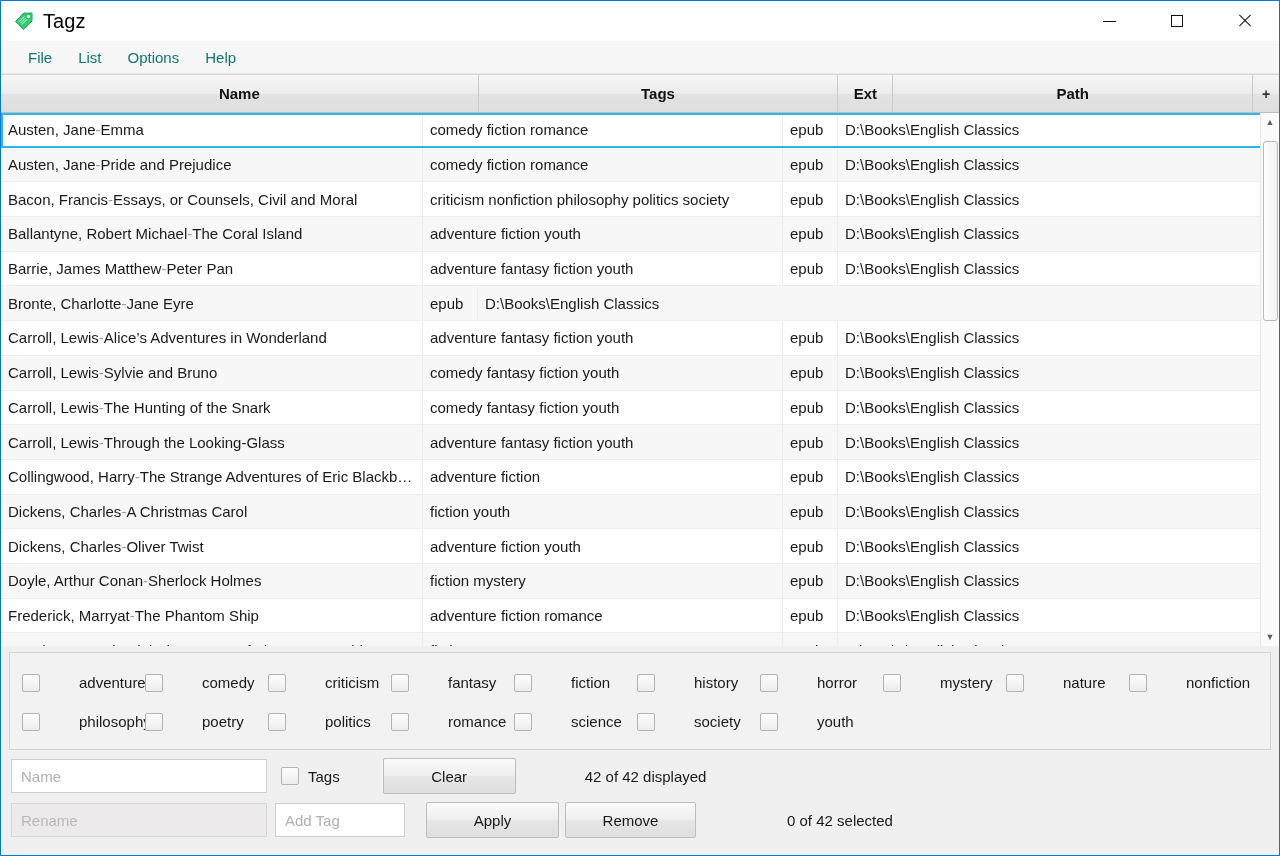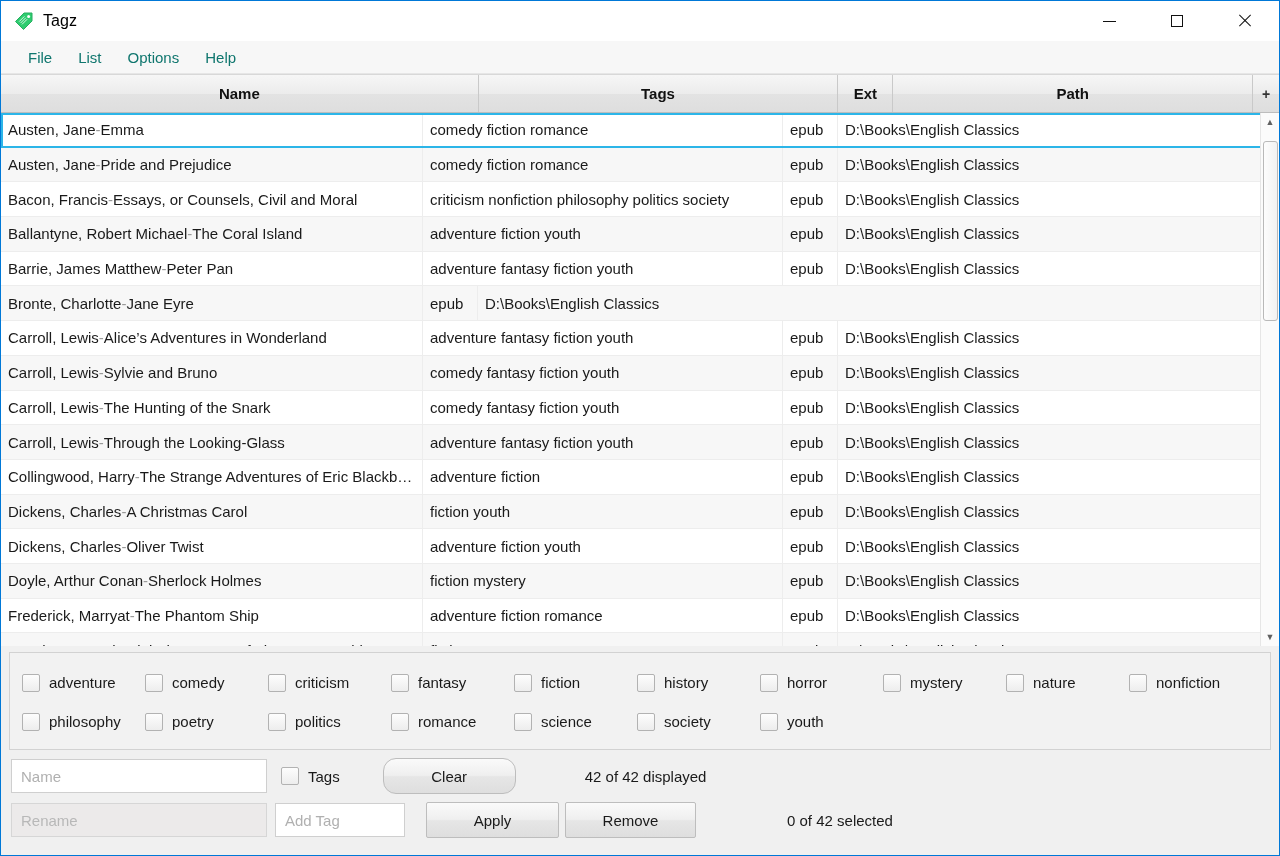--- a/index.html
+++ b/index.html
@@ -19,21 +19,21 @@
 
   
   .titlebar {
     height: 40px; min-height: 40px;
     background: #ffffff;
     display: flex; align-items: center;
     position: relative;
   }
   .title-icon { margin-left: 12px; width: 22px; height: 22px; position: relative; }
   .title-text {
-    margin-left: 8px; font-size: 16px; color: #000; letter-spacing: .1px;
+    margin-left: 8px; font-size: 20px; color: #000; letter-spacing: .1px;
   }
   .winbtns { position: absolute; right: 0; top: 0; height: 40px; display: flex; }
   .winbtn {
     width: 68px; height: 40px;
     display: flex; align-items: center; justify-content: center;
     color: #111; font-size: 14px;
   }
   .glyph-min { display:block; width: 13px; height: 1px; background: #111; }
   .glyph-max { display:block; width: 12px; height: 12px; border: 1px solid #111; }
   .glyph-close { display:block; width: 16px; height: 16px; position: relative; }
@@ -128,21 +128,21 @@
 
   
   .tagpanel {
     margin: 6px 8px 0 8px;
     height: 98px;
     background: #f2f2f2;
     border: 1px solid #d2d2d2;
     padding: 10px 12px 0 12px;
   }
   .tagrow { display: flex; height: 39px; align-items: center; }
-  .tagcell { display: flex; align-items: center; width: 123px; }
+  .tagcell { display: flex; align-items: center; width: 123px; gap: 30px; }
   .cb {
     width: 18px; height: 18px; flex: 0 0 18px;
     background: linear-gradient(to bottom,#fdfdfd,#ededed);
     border: 1px solid #b2b2b2; border-radius: 2px;
   }
   .taglabel { margin-left: 9px; font-size: 15px; color: #1a1a1a; }
 
   
   .bottom {
     flex: 1;
@@ -160,21 +160,21 @@
   .f-rename { width: 256px; margin-left: 2px; }
   .f-addtag { width: 130px; margin-left: 8px; }
   .tagscb { display: flex; align-items: center; margin-left: 14px; }
   .tagscb .taglabel { font-size: 15px; color: #1a1a1a; }
   .btn {
     height: 36px; border: 1px solid #bdbdbd; border-radius: 2px;
     background: linear-gradient(to bottom,#fafafa,#efefef 48%,#e6e6e6 52%,#dedede);
     display: flex; align-items: center; justify-content: center;
     font-size: 15px; color: #1a1a1a;
   }
-  .b-clear  { width: 133px; margin-left: 43px; border-radius: 13px; }
+  .b-clear  { width: 133px; margin-left: 43px; }
   .b-apply  { width: 133px; margin-left: 21px; }
   .b-remove { width: 131px; margin-left: 6px; }
   .status {
     font-size: 15px; color: #1a1a1a;
   }
   .s-displayed { margin-left: 69px; }
   .s-selected  { margin-left: 91px; }
 </style>
 </head>
 <body>

